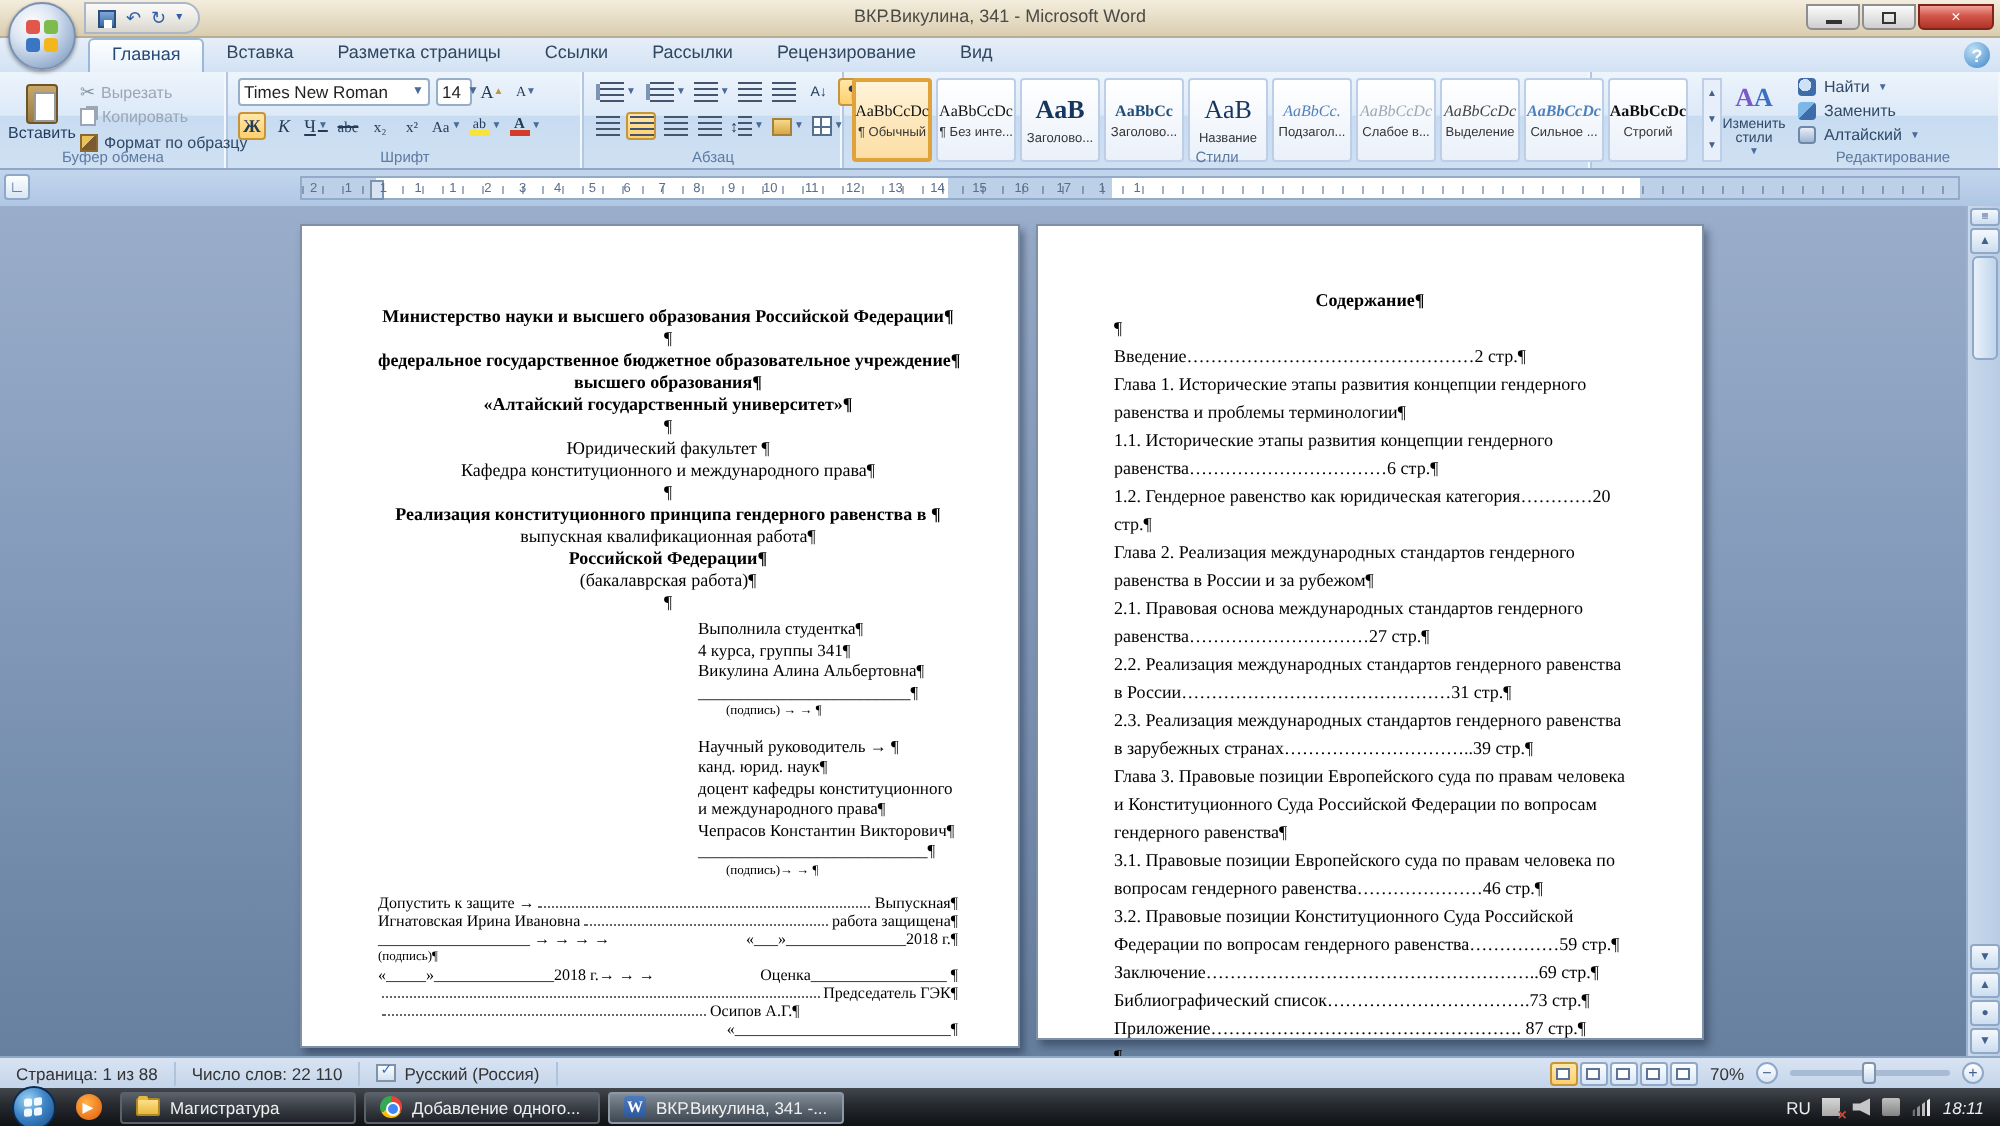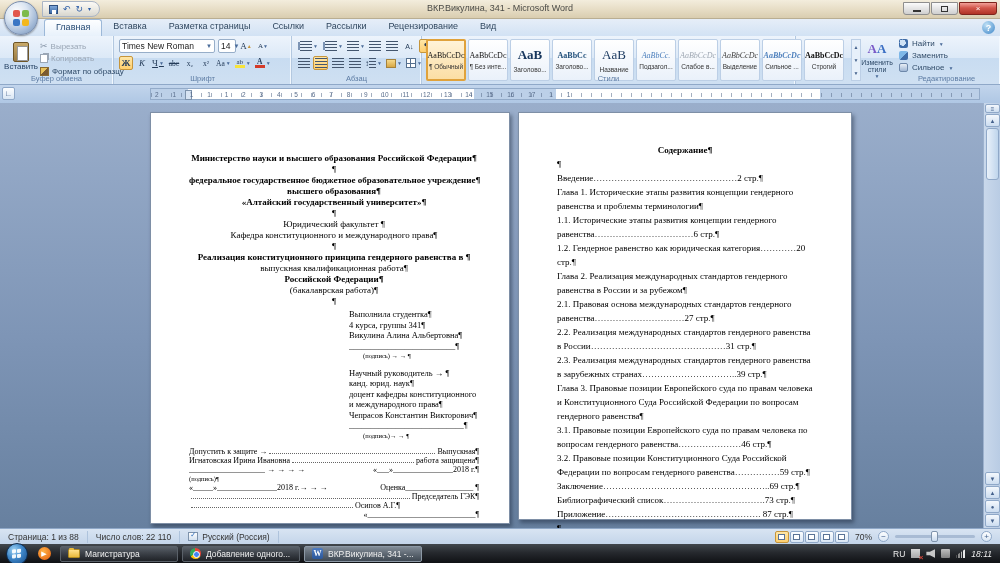--- a/index.html
+++ b/index.html
@@ -461,21 +461,21 @@
           <span class="e-ic find-ic"></span>
           <span>Найти</span>
             <span class="e-arr">▼</span>
         </div>
         <div class="erow" style="top:14px">
           <span class="e-ic repl-ic"></span>
           <span>Заменить</span>
         </div>
         <div class="erow" style="top:26px">
           <span class="e-ic sel-ic"></span>
-          <span>Сильное</span>
+          <span>Алтайский</span>
             <span class="e-arr">▼</span>
         </div>
       </div>
       <div class="grp-label">Редактирование</div>
     </div>
   </div>
 
   <div class="rulerrow">
     <div class="tabsel">∟</div>
     <div class="ruler">

